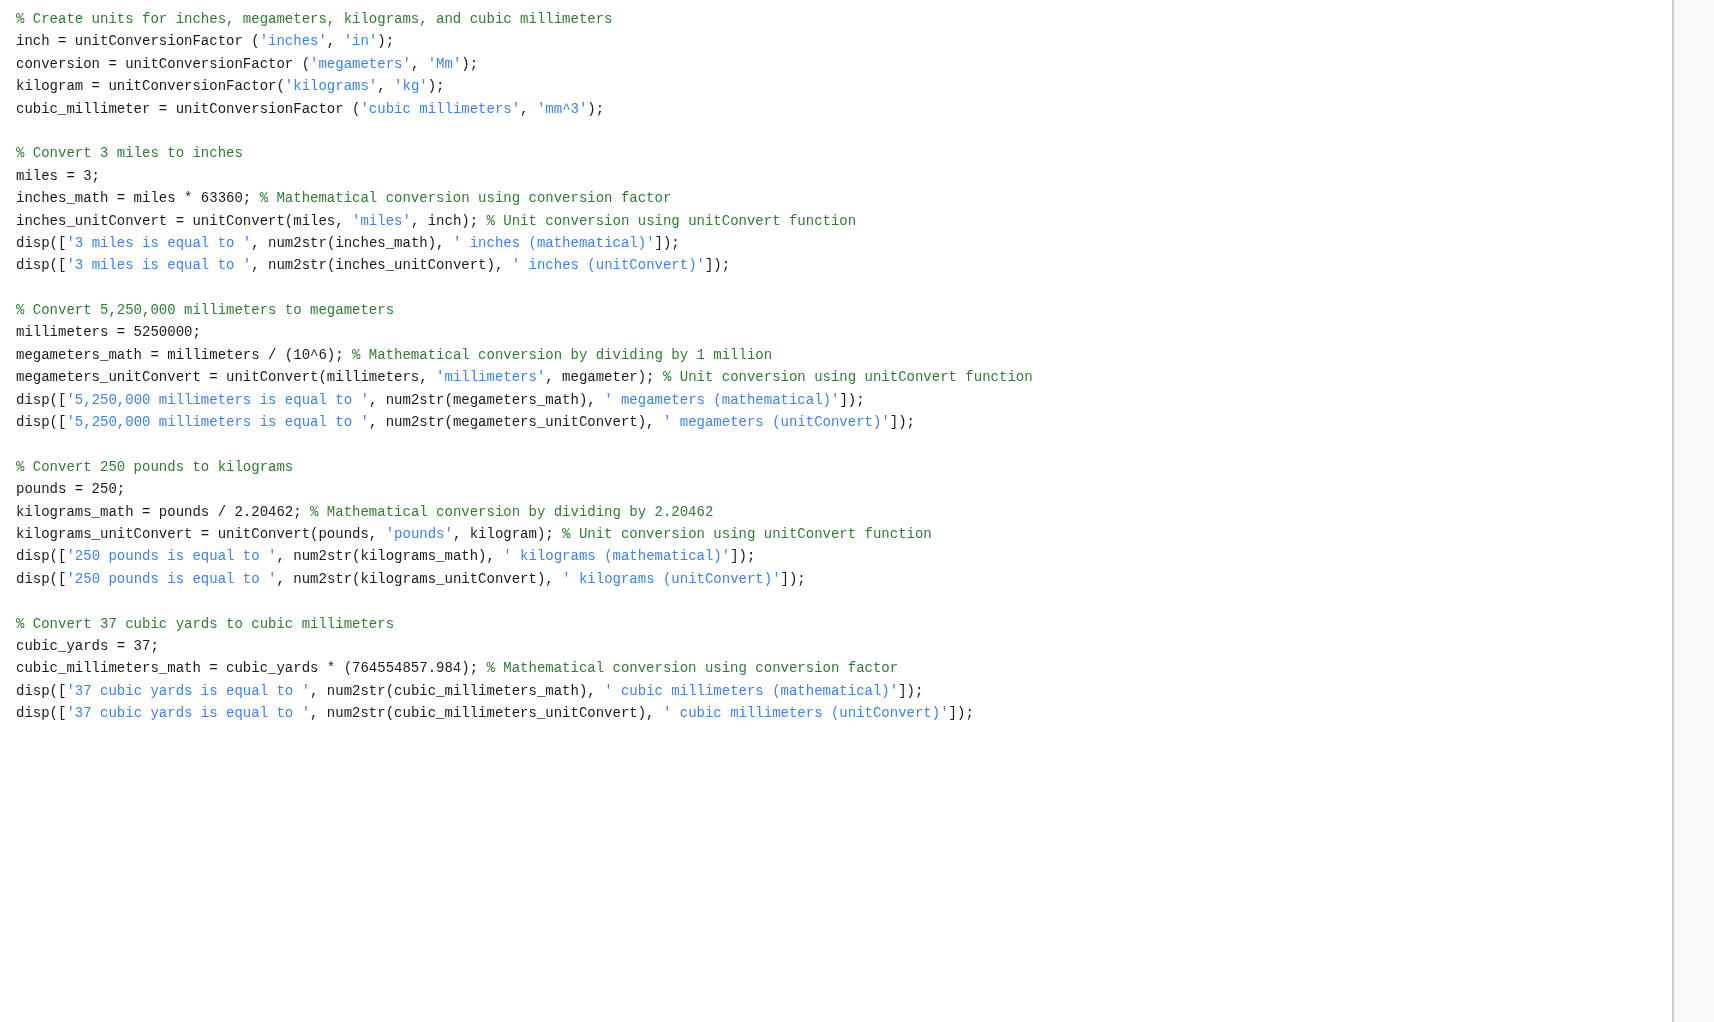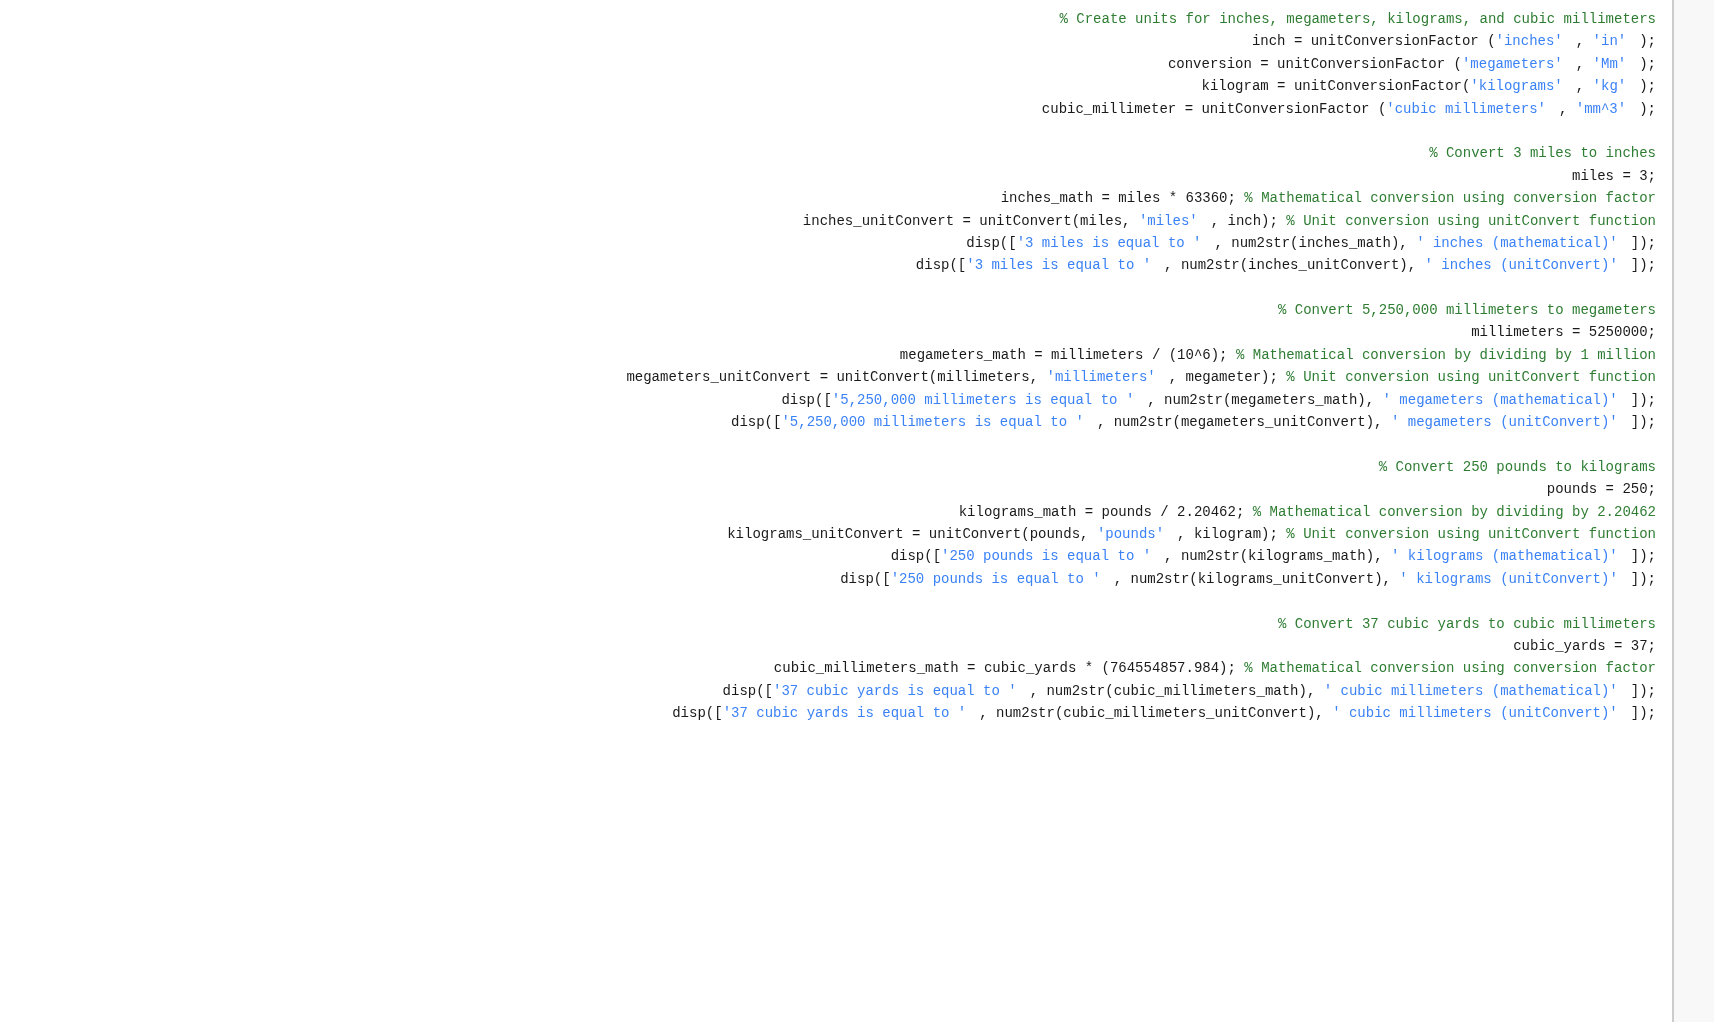--- a/index.html
+++ b/index.html
@@ -34,26 +34,25 @@
       width: 2px;
       background-color: #cccccc;
       flex-shrink: 0;
     }
 
     .code-line {
       padding: 0 16px;
       white-space: pre;
       min-height: 22.4px;
       display: block;
-      text-align: right;
     }
 
     .comment { color: #2e7d32; }
     .string { color: #3b82f6; }
-    .plain { color: #1a1a1a; margin-left: 13px; }
+    .plain { color: #1a1a1a; }
   </style>
 </head>
 <body>
 
 <div class="code-container">
   <div class="code-panel">
 
     <span class="code-line"><span class="comment">% Create units for inches, megameters, kilograms, and cubic millimeters</span></span>
 
     <span class="code-line"><span class="plain">inch = unitConversionFactor (</span><span class="string">'inches'</span><span class="plain">, </span><span class="string">'in'</span><span class="plain">);</span></span>

